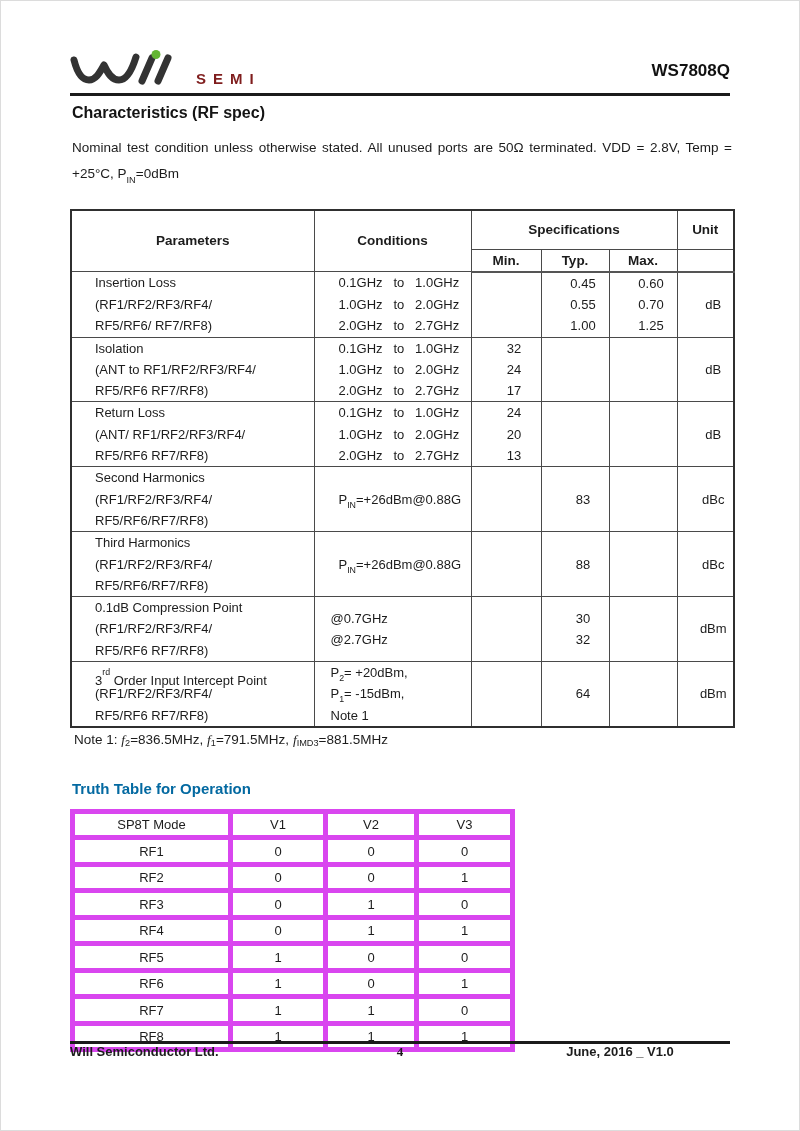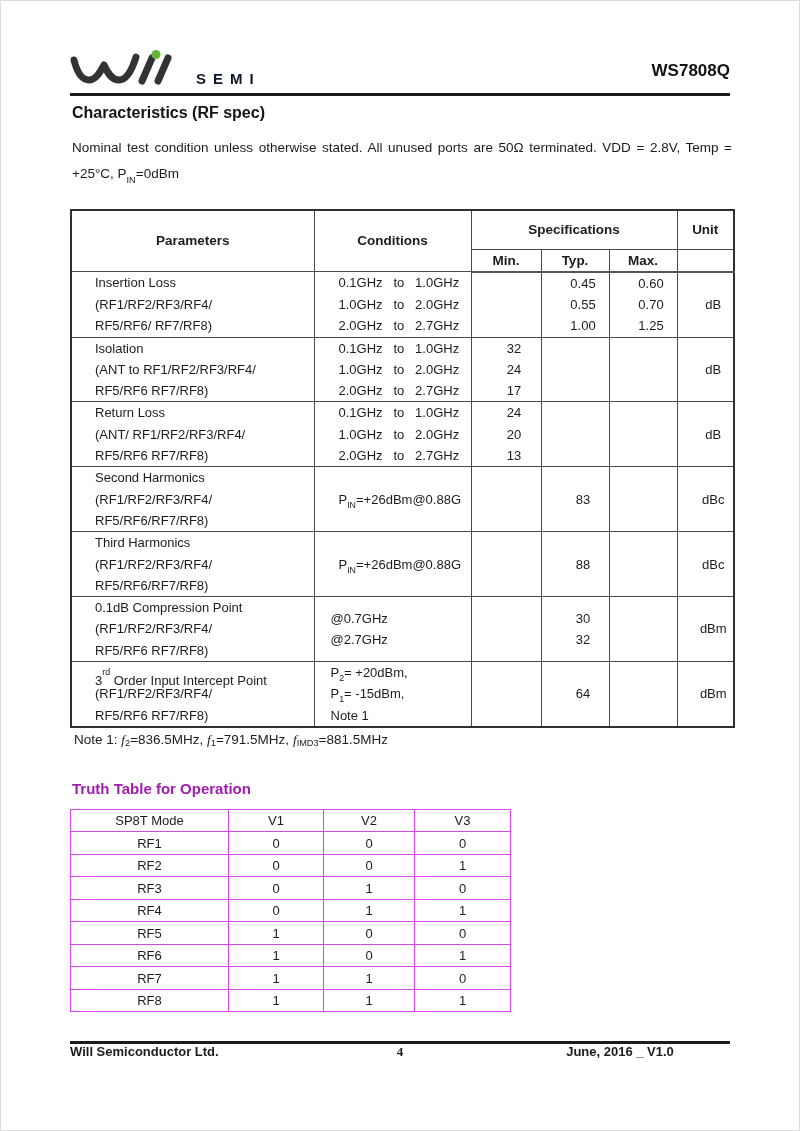--- a/index.html
+++ b/index.html
@@ -12,21 +12,21 @@
     font-family: "Liberation Sans", sans-serif;
     color: #1c1c1c;
     box-sizing: border-box;
     padding: 0 70px;
     overflow: hidden;
   }
   
   .hdr { display:flex; align-items:flex-end; justify-content:space-between; padding-top:48px; height:42px; }
   .logo { display:flex; align-items:flex-end; }
   .logo svg { display:block; }
-  .semi { font-size:15px; letter-spacing:7px; font-weight:bold; color:#0f172a; margin-left:14px; margin-bottom:3px; }
+  .semi { font-size:15px; letter-spacing:7px; font-weight:bold; color:#7f1d1d; margin-left:14px; margin-bottom:3px; }
   .part { font-size:17px; font-weight:bold; color:#111; margin-bottom:9px; }
   .hdr-rule { border-bottom:3px solid #1b1b1b; margin-top:3px; }
   
   h2.sec { font-size:16px; font-weight:bold; margin:8px 0 0 2px; color:#141414; }
   .intro { margin:13px 0 16px 2px; font-size:13.5px; line-height:26px; width:660px; }
   .intro .l1 { text-align:justify; text-align-last:justify; }
   
   .seg-sub  { font-size:68%; vertical-align:-18%; }
   .seg-sup  { font-size:68%; vertical-align:45%; }
   .seg-i    { font-style:italic; font-family:"Liberation Serif", serif; }
@@ -41,24 +41,24 @@
   table.spec tbody tr { height:64px; }
   table.spec tbody td { vertical-align:middle; font-size:13px;padding-left:16px; }
   .ln { height:21.3px; line-height:21.3px; white-space:pre; overflow:visible; }
   td.param .ln { text-align:left; padding-left:7px; }
   td.cond.left .ln { text-align:left; padding-left:8px; }
   td.cond.center .ln { }
   td.num .ln, td.unit .ln { text-align:center; }
   
   .note { margin:4px 0 0 4px; font-size:13.5px; }
   
-  h2.truth-title { font-size:15px; font-weight:bold; margin:32px 0 0 2px; color:#a21caf; }
+  h2.truth-title { font-size:15px; font-weight:bold; margin:32px 0 0 2px; color:#0369a1; }
   table.truth { border-collapse:collapse; table-layout:fixed; width:440px; margin-top:12px;
                 border:1px solid #3d3d3d; }
-  table.truth th, table.truth td { border:1px solid #d946ef; padding:0; height:21.5px;
+  table.truth th, table.truth td { border:5px solid #d946ef; padding:0; height:21.5px;
                 font-size:13px; font-weight:normal; text-align:center; vertical-align:middle; }
   
   .footer { position:absolute; left:70px; right:70px; top:1041px;
             border-top:3px solid #1b1b1b; padding-top:0;
             display:flex; align-items:baseline; font-size:13px; font-weight:bold; }
   .footer .f-left  { flex:1; text-align:left; }
   .footer .f-mid   { flex:1; text-align:center; font-family:"Liberation Serif", serif; }
   .footer .f-right { flex:1; text-align:center; }
 </style>
 </head>

